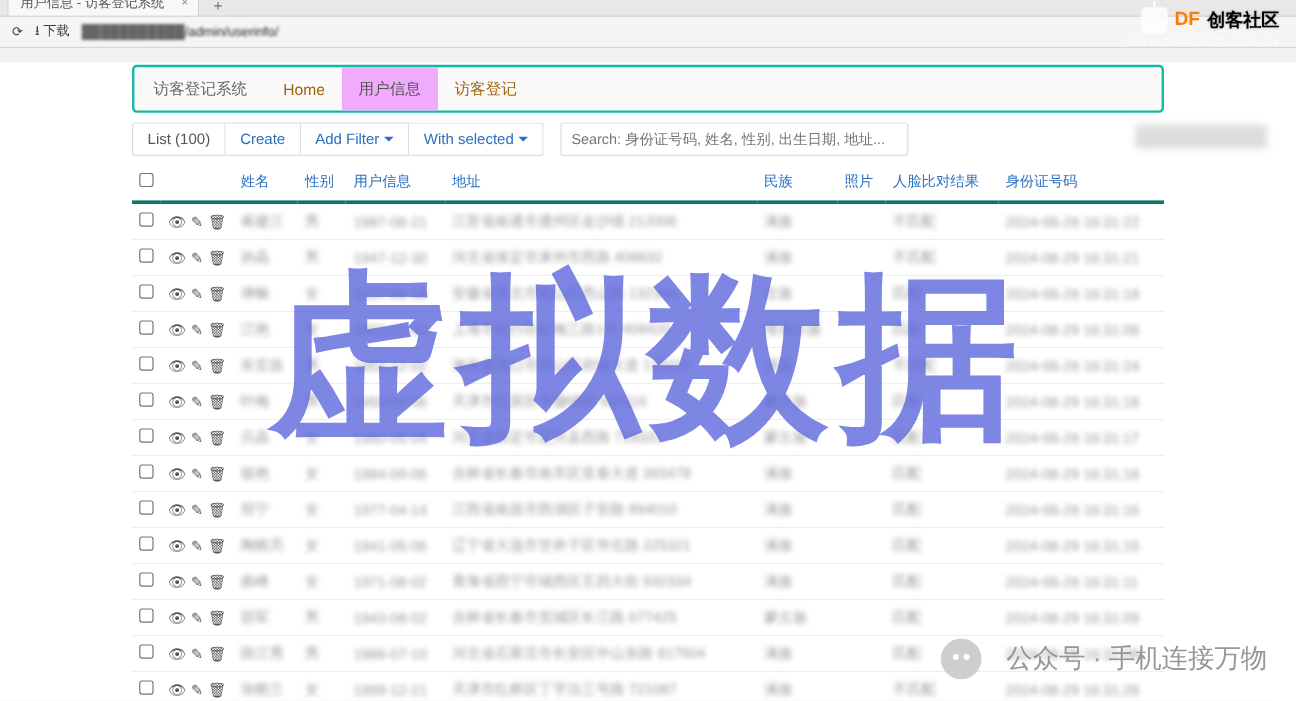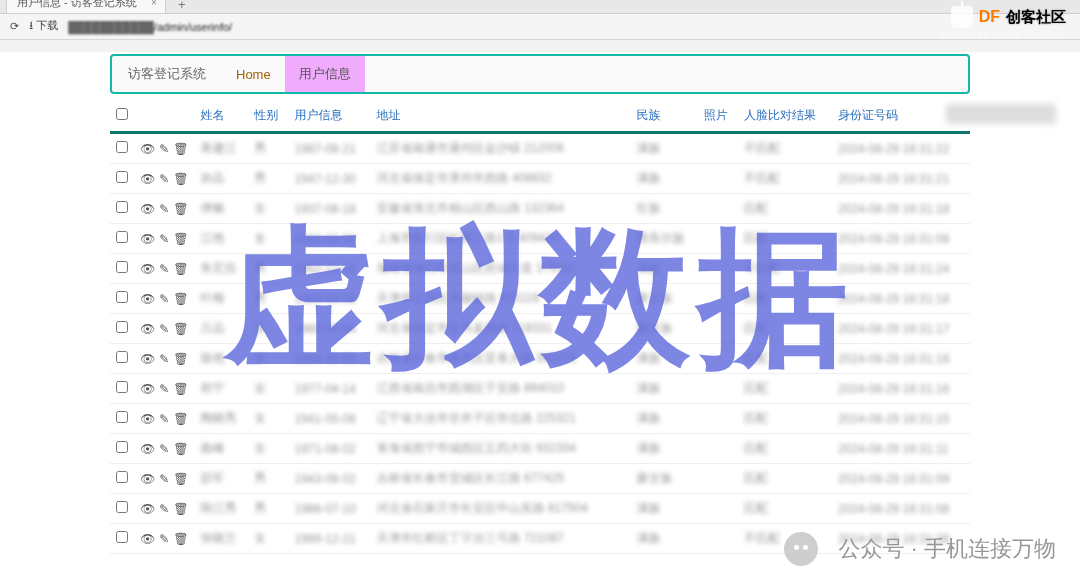--- a/index.html
+++ b/index.html
@@ -74,22 +74,32 @@
 </div>
 
 <div class="page">
   <div class="container">
     <div class="top-right-blur"></div>
 
     <div class="navbar">
       <div class="brand">访客登记系统</div>
       <div class="navitem">Home</div>
       <div class="navitem active">用户信息</div>
+      <div class="navitem">访客登记</div>
     </div>
 
+    <div class="toolbar">
+      <span class="lbl">List (100)</span>
+      <a>Create</a>
+      <a class="caret">Add Filter</a>
+      <a class="caret last">With selected</a>
+      <span class="search">
+        <input type="text" placeholder="Search: 身份证号码, 姓名, 性别, 出生日期, 地址..." style="">
+      </span>
+    </div>
 
     <table>
       <thead>
         <tr>
           <th class="chk"><input type="checkbox" style=""></th>
           <th class="act"></th>
           <th>姓名</th>
           <th>性别</th>
           <th>用户信息</th>
           <th style="width:260px">地址</th>

